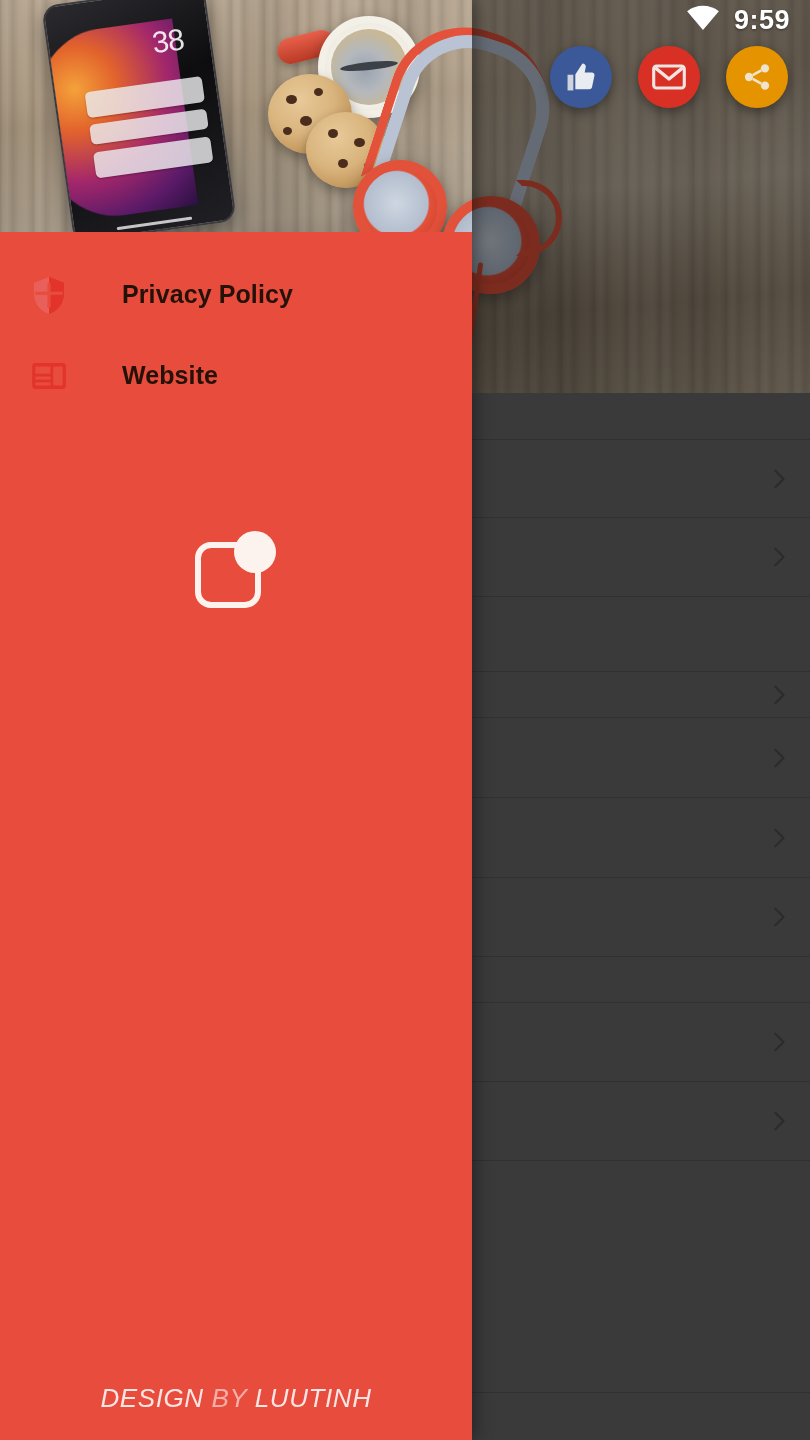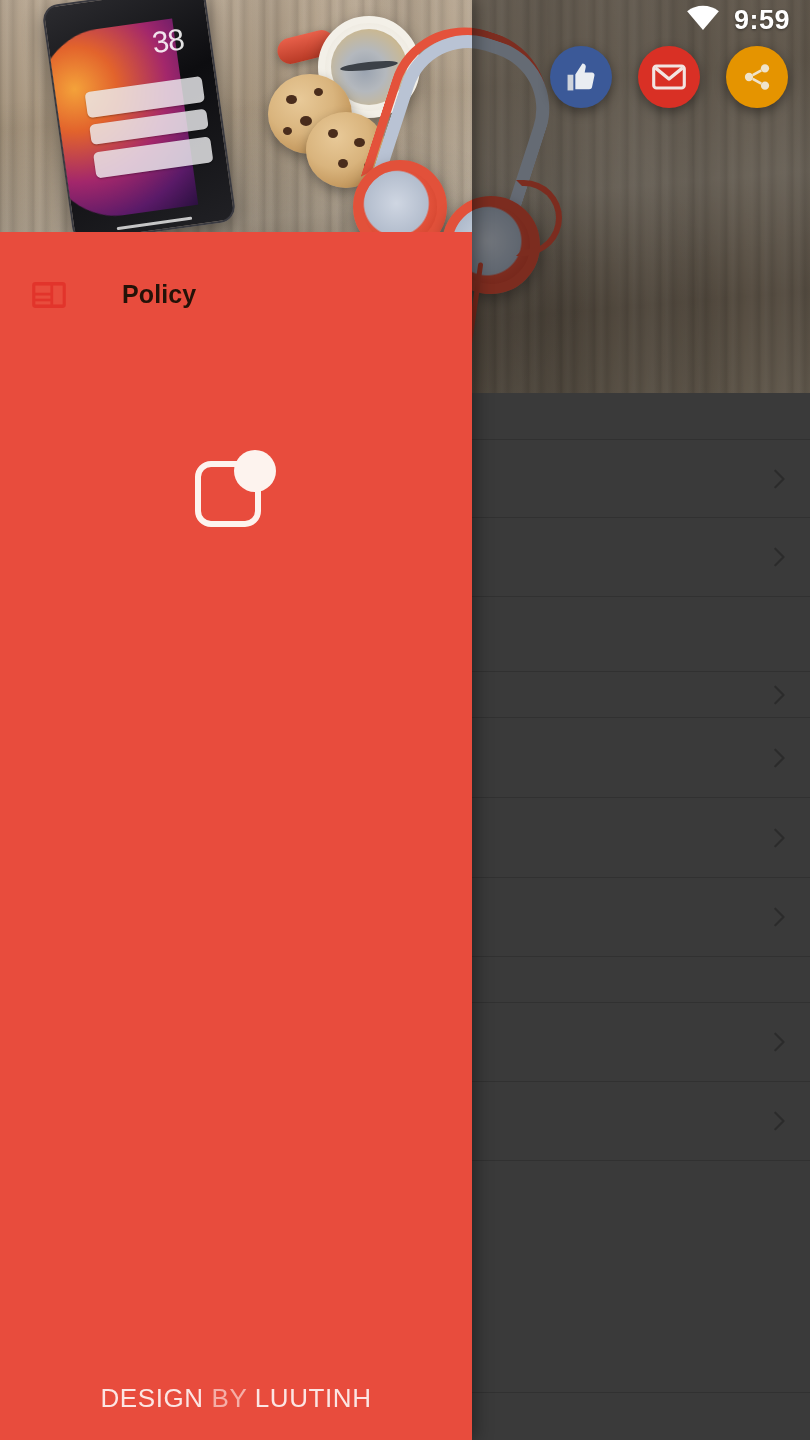--- a/index.html
+++ b/index.html
@@ -371,20 +371,21 @@
     justify-content: center;
   }
   #drawer-logo svg { display: block; }
 
   #drawer-footer {
     margin-top: auto;
     padding-bottom: 26px;
     text-align: center;
     font-size: 26px;
     letter-spacing: 0.6px;
+    font-style: italic;
   }
   .credit-strong { color: rgba(255,255,255,0.86); }
   .credit-weak { color: rgba(255,255,255,0.55); }
 </style>
 </head>
 <body>
 
 <div id="screen">
 
   <div id="app-layer">
@@ -572,33 +573,47 @@
 
         <div class="hp-band-outer"></div>
         <div class="hp-band"></div>
         <div class="earcup left"></div>
         <div class="earcup right"></div>
 
       </div>
     </div>
 
     <div id="menu-list">
+        <div class="menu-item">
+          <span class="menu-icon">
+            <span>
+              <svg width="42" height="42" viewBox="0 0 24 24">
+                <path d="M12 1.6 3.4 5v6.3c0 5.4 3.7 10.3 8.6 11.5 4.9-1.2 8.6-6.1 8.6-11.5V5z" fill="#e2342b"></path>
+                <path d="M12 1.6 3.4 5v6.3c0 5.4 3.7 10.3 8.6 11.5z" fill="rgba(255,255,255,0.22)"></path>
+                <path d="M11 5.6h2v4.2h4.2v2H13v4.2h-2v-4.2H6.8v-2H11z" fill="#e2342b" opacity="0.0"></path>
+                <path d="M11.1 5.2h1.8v13.9h-1.8z" fill="#e84c3d"></path>
+                <path d="M4.2 10.1h15.6v1.8H4.2z" fill="#e84c3d"></path>
+              </svg>
+            </span>
+          </span>
+          <span class="menu-label">Privacy Policy</span>
+        </div>
         <div class="menu-item">
           <span class="menu-icon">
             <span>
               <svg width="42" height="42" viewBox="0 0 24 24">
                 <rect x="2.4" y="4.6" width="19.2" height="14.8" rx="1.8" fill="#e2342b"></rect>
                 <rect x="4.2" y="6.6" width="8.6" height="4.1" fill="#e84c3d"></rect>
                 <rect x="14.4" y="6.6" width="5.4" height="10.8" fill="#e84c3d"></rect>
                 <rect x="4.2" y="12.3" width="8.6" height="1.8" fill="#e84c3d"></rect>
                 <rect x="4.2" y="15.6" width="8.6" height="1.8" fill="#e84c3d"></rect>
               </svg>
             </span>
           </span>
-          <span class="menu-label">Policy</span>
+          <span class="menu-label">Website</span>
         </div>
       </div>
 
     <div id="drawer-logo">
       <svg width="86" height="86" viewBox="0 0 86 86">
         <rect x="5" y="17" width="60" height="60" rx="13" ry="13" fill="none" stroke="#fdf3ee" stroke-width="6"></rect>
         <circle cx="62" cy="24" r="21" fill="#fdf3ee"></circle>
       </svg>
     </div>
 

